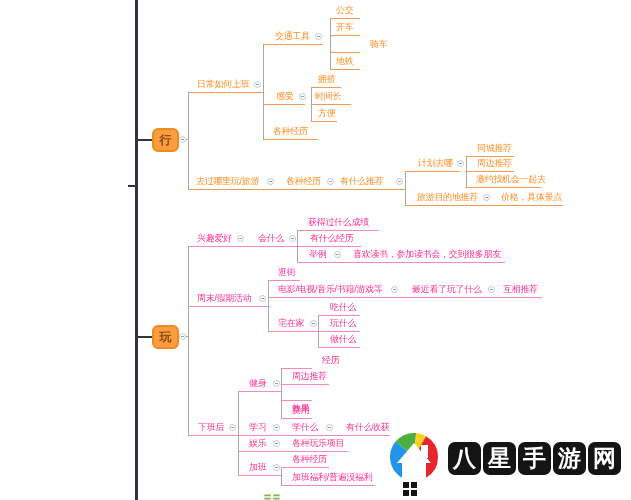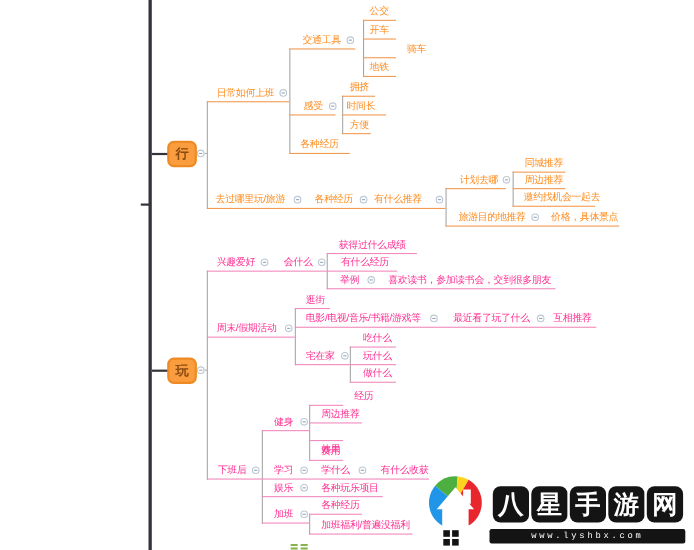--- a/index.html
+++ b/index.html
@@ -195,16 +195,15 @@
         <rect x="25" y="64" width="6" height="6"></rect>
       </g>
     </svg>
     <div id="wm-tiles">
         <div class="wm-tile">八</div>
         <div class="wm-tile">星</div>
         <div class="wm-tile">手</div>
         <div class="wm-tile">游</div>
         <div class="wm-tile">网</div>
       </div>
-    <div id="wm-url">www.lyshbx.com</div>
   </div>
 
 </div>
 
 </body></html>

